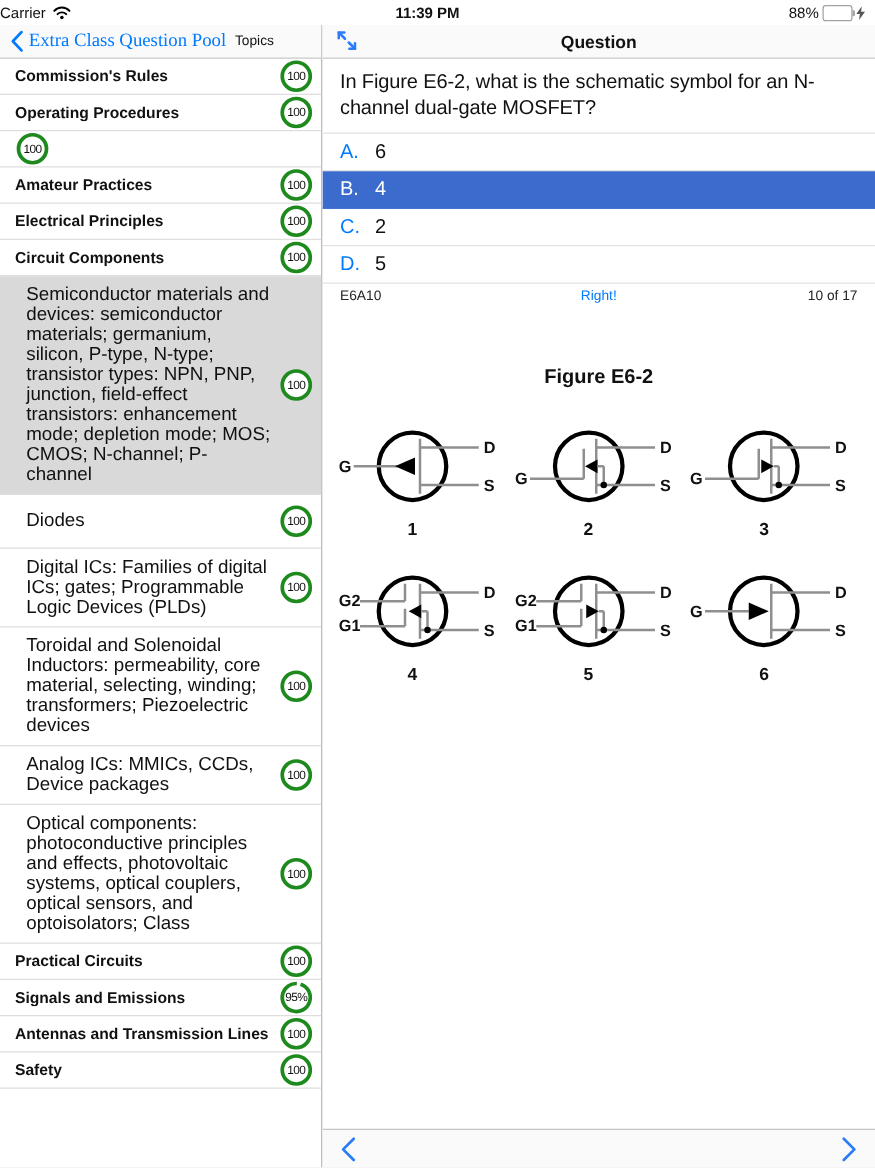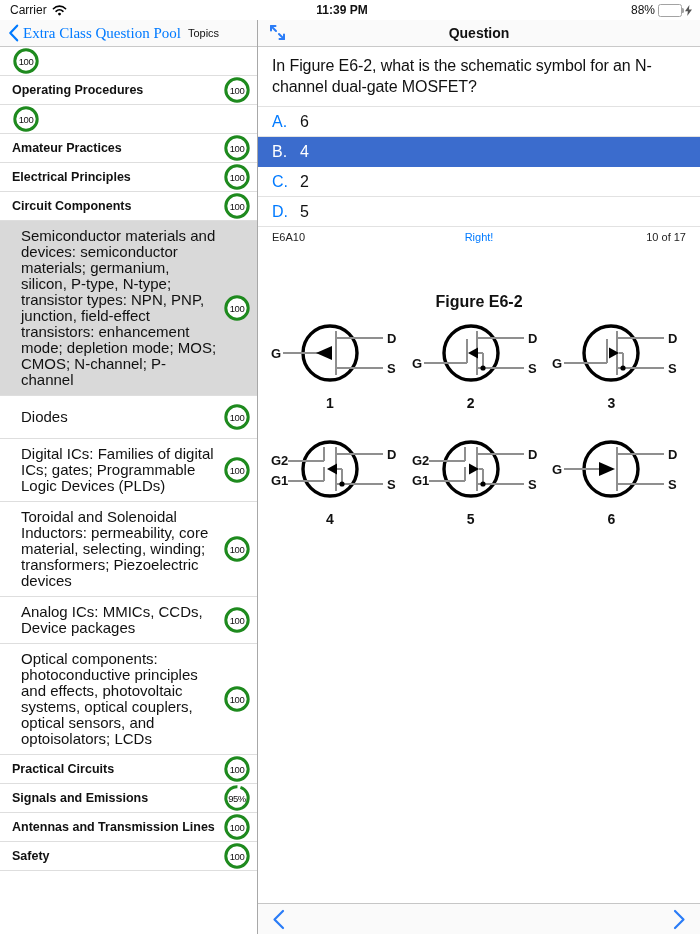--- a/index.html
+++ b/index.html
@@ -1,21 +1,21 @@
 <!DOCTYPE html>
 <html><head>
 <meta charset="utf-8">
 <style>
   html,body{margin:0;padding:0;background:#e9e9e9;}
   .screen{width:700px;height:934px;background:#fff;position:relative;overflow:hidden;
           font-family:"Liberation Sans","DejaVu Sans",sans-serif;color:#111;}
 
   
   .status-bar{height:20px;display:flex;align-items:center;position:relative;font-size:12px;background:#fff;}
-  .sb-left{display:flex;align-items:center;gap:5px;margin-left:10px;z-index:1;}
+  .sb-left{display:flex;align-items:center;gap:5px;z-index:1;}
   .sb-time{position:absolute;left:0;right:16px;text-align:center;font-weight:bold;font-size:12px;}
   .sb-right{margin-left:auto;display:flex;align-items:center;gap:3px;margin-right:8px;z-index:1;}
   .battery-body{width:20px;height:9px;border:1px solid #a3a3a3;border-radius:2.5px;padding:1px;position:relative;box-sizing:content-box;}
   .battery-fill{width:100%;height:100%;background:#58d35e;border-radius:1.5px;}
   .battery-tip{position:absolute;right:-3px;top:3px;width:2px;height:5px;background:#a3a3a3;border-radius:0 1.5px 1.5px 0;}
 
   
   .split{display:flex;height:914px;}
   .sidebar{width:258px;flex:none;border-right:1px solid #a8a8a8;background:#fff;display:flex;flex-direction:column;box-sizing:border-box;}
   .question-panel{flex:1;position:relative;background:#fff;overflow:hidden;}
@@ -49,21 +49,21 @@
   .ans-text{color:#111;}
   .answer-row.selected{background:#3b6ccd;border-bottom-color:#3b6ccd;}
   .answer-row.selected .ans-letter,.answer-row.selected .ans-text{color:#fff;}
   .meta-row{display:flex;align-items:flex-end;padding:4px 14px 6px;font-size:11px;color:#222;}
   .meta-left{flex:1;text-align:left;}
   .meta-center{flex:1;text-align:center;color:#007aff;}
   .meta-right{flex:1;text-align:right;}
 
   
   .figure{margin-top:44px;padding:0 10px;}
-  .figure-title{text-align:center;font-weight:bold;font-size:16px;margin-bottom:0;}
+  .figure-title{text-align:center;font-weight:bold;font-size:16px;margin-bottom:20px;}
   .figure-grid{display:grid;grid-template-columns:repeat(3,1fr);row-gap:16px;}
   .sym-cell{display:flex;flex-direction:column;}
   .sym-svg{display:block;}
   .sym-svg text{font-family:"Liberation Sans","DejaVu Sans",sans-serif;font-weight:bold;font-size:13px;fill:#111;}
   .sym-num{width:136px;text-align:center;font-weight:bold;font-size:14px;transform:translateX(-6px);}
 
   
   .toolbar{position:absolute;left:0;right:0;bottom:0;height:31px;background:#fafafa;border-top:1px solid #c6c6c6;
            display:flex;align-items:center;justify-content:space-between;padding:0 14px;box-sizing:border-box;}
   .tb-btn{background:none;border:none;padding:0;cursor:pointer;display:flex;align-items:center;}
@@ -99,20 +99,21 @@
         <span class="back-btn">
           <svg width="11" height="18" viewBox="0 0 12 19">
             <path d="M10 1.5 L2.5 9.5 L10 17.5" fill="none" stroke="#007aff" stroke-width="2.4" stroke-linecap="round" stroke-linejoin="round"></path>
           </svg>
           <span>Extra Class Question Pool</span>
         </span>
         <span class="nav-title">Topics</span>
       </div>
       <ul id="topic-list">
           <li class="topic-row">
+    <span class="topic-label">Commission's Rules</span>
     <span class="badge">
       <svg viewBox="0 0 30 30">
         <circle class="ring-progress" cx="15" cy="15" r="12" fill="#fff" stroke="#1e8a1e" stroke-width="3.2"></circle>
       </svg>
       <span class="badge-text">100</span>
     </span>
   </li>
           <li class="topic-row">
     <span class="topic-label">Operating Procedures</span>
     <span class="badge">
@@ -196,21 +197,21 @@
           <li class="topic-row sub">
     <span class="topic-label">Analog ICs: MMICs, CCDs, Device packages</span>
     <span class="badge">
       <svg viewBox="0 0 30 30">
         <circle class="ring-progress" cx="15" cy="15" r="12" fill="#fff" stroke="#1e8a1e" stroke-width="3.2"></circle>
       </svg>
       <span class="badge-text">100</span>
     </span>
   </li>
           <li class="topic-row sub">
-    <span class="topic-label">Optical components: photoconductive principles and effects, photovoltaic systems, optical couplers, optical sensors, and optoisolators; LCDs</span>
+    <span class="topic-label">Optical components: photoconductive principles and effects, photovoltaic systems, optical couplers, optical sensors, and optoisolators; Class</span>
     <span class="badge">
       <svg viewBox="0 0 30 30">
         <circle class="ring-progress" cx="15" cy="15" r="12" fill="#fff" stroke="#1e8a1e" stroke-width="3.2"></circle>
       </svg>
       <span class="badge-text">100</span>
     </span>
   </li>
           <li class="topic-row">
     <span class="topic-label">Practical Circuits</span>
     <span class="badge">

